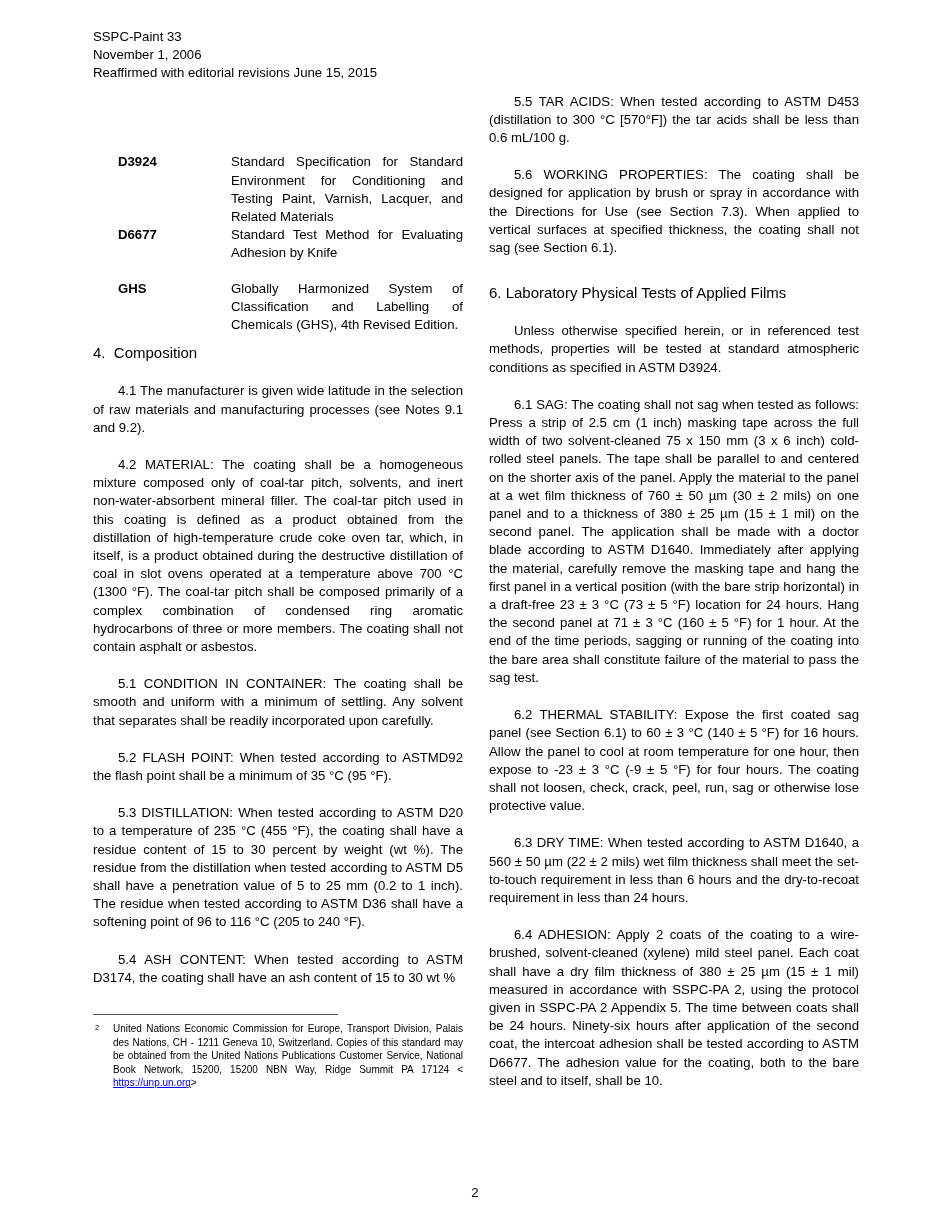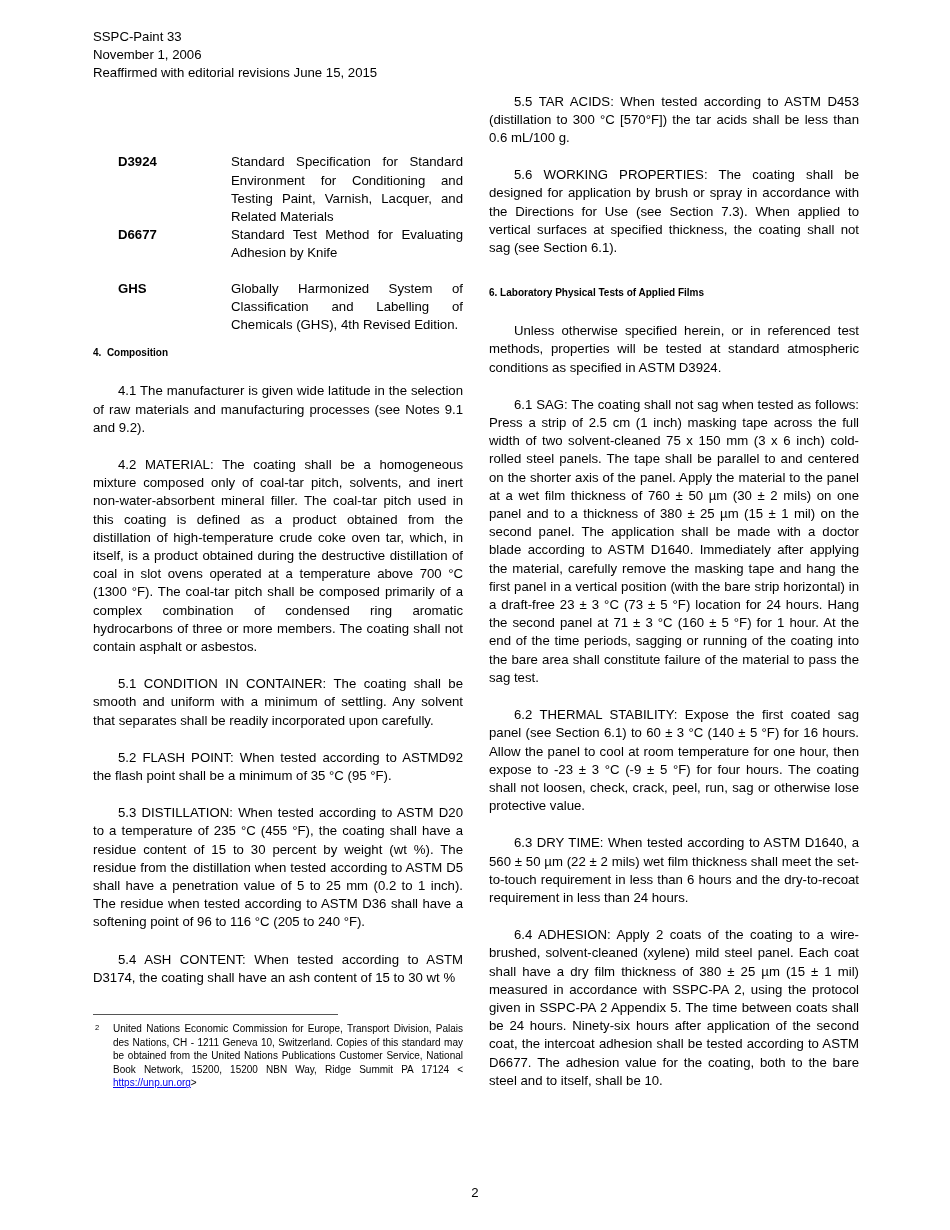--- a/index.html
+++ b/index.html
@@ -50,24 +50,24 @@
   }
   .subhead sup {
     font-weight: 400;
     font-size: 9px;
     line-height: 0;
     position: relative;
     top: -4px;
   }
   .ghs-list { margin-top: 17px; }
   h2 {
-    font-size: 10px;
+    font-size: 15px;
     line-height: 20px;
     margin: 26px 0 0 0;
-    font-weight: 700;
+    font-weight: 400;
   }
   h2.tight { margin-top: 9px; }
   .para {
     margin: 19px 0 0 0;
     text-align: justify;
     text-indent: 25px;
   }
   .para.first { margin-top: 0; }
   .para.justify-last { text-align-last: justify; }
   .para b { font-weight: 400; }

